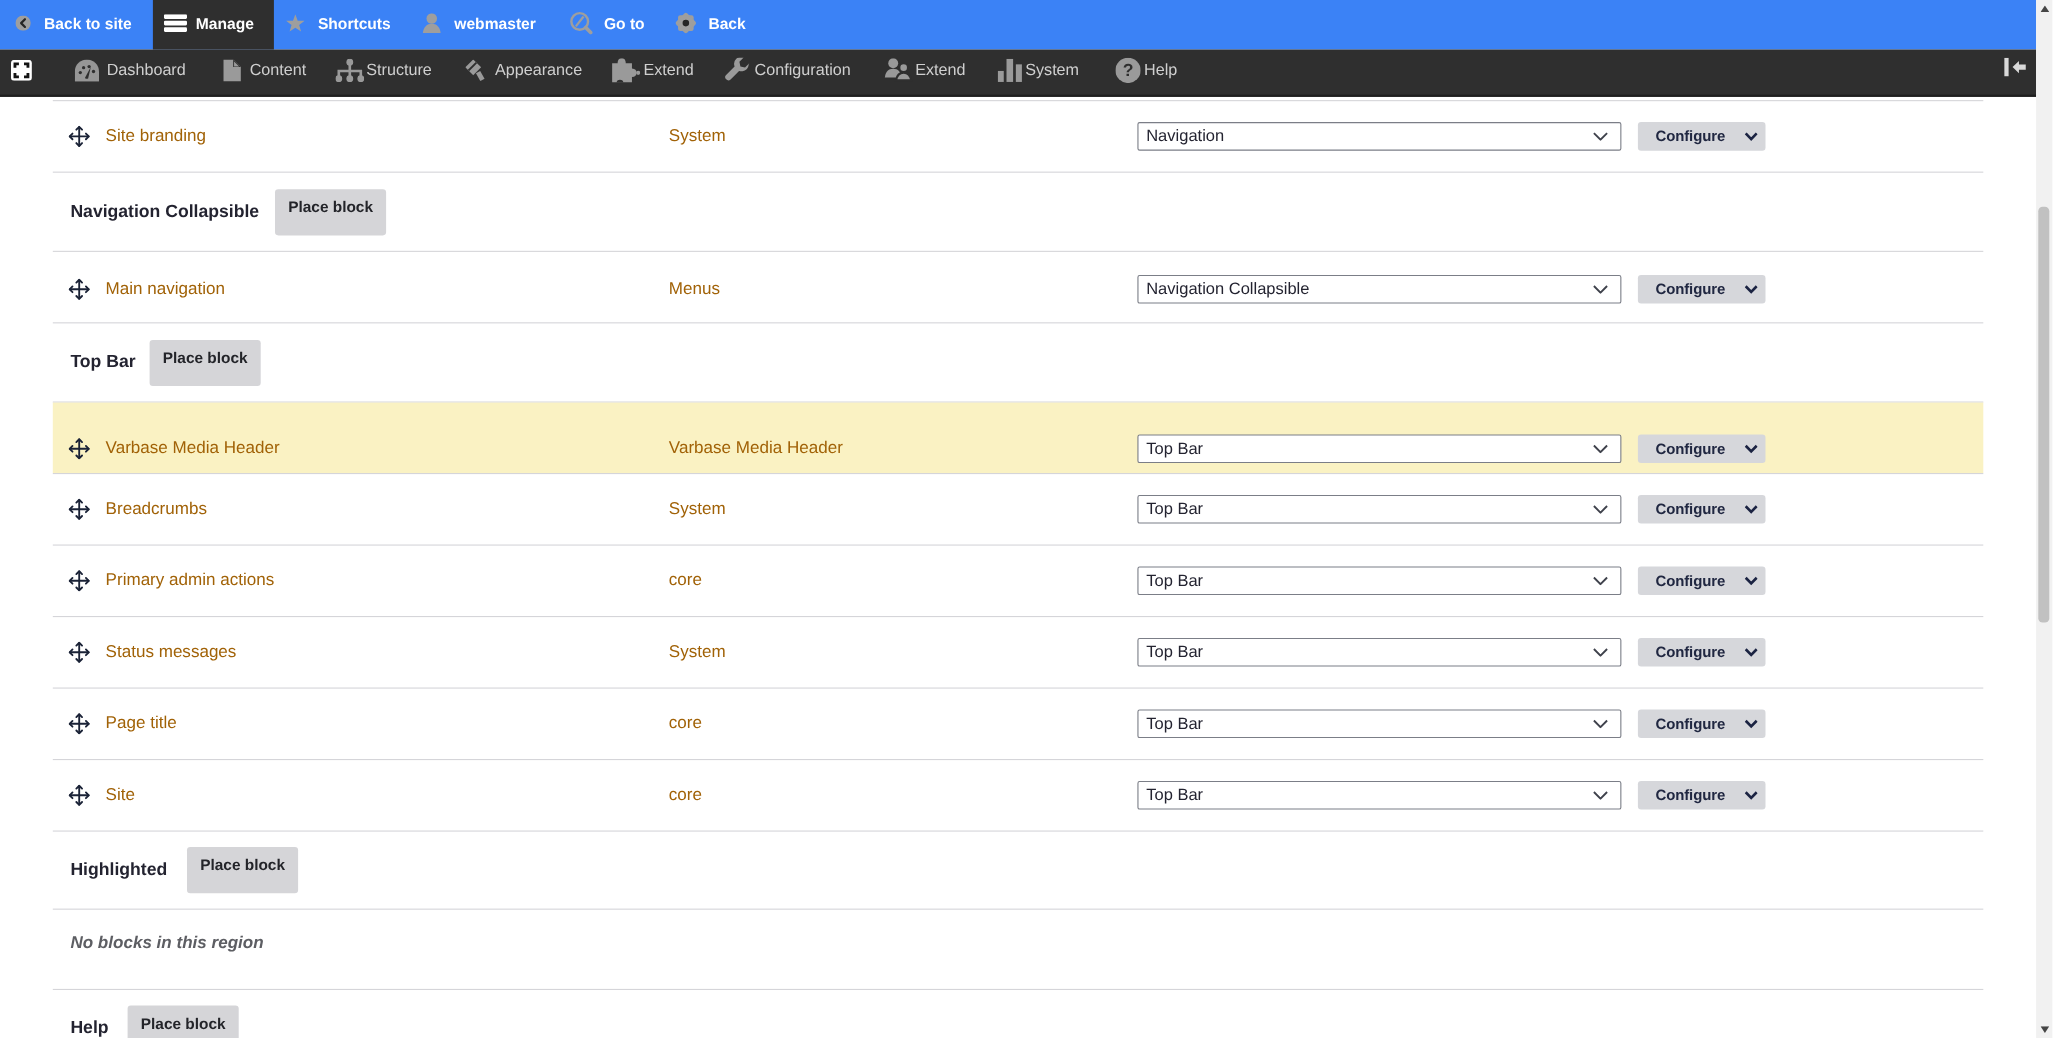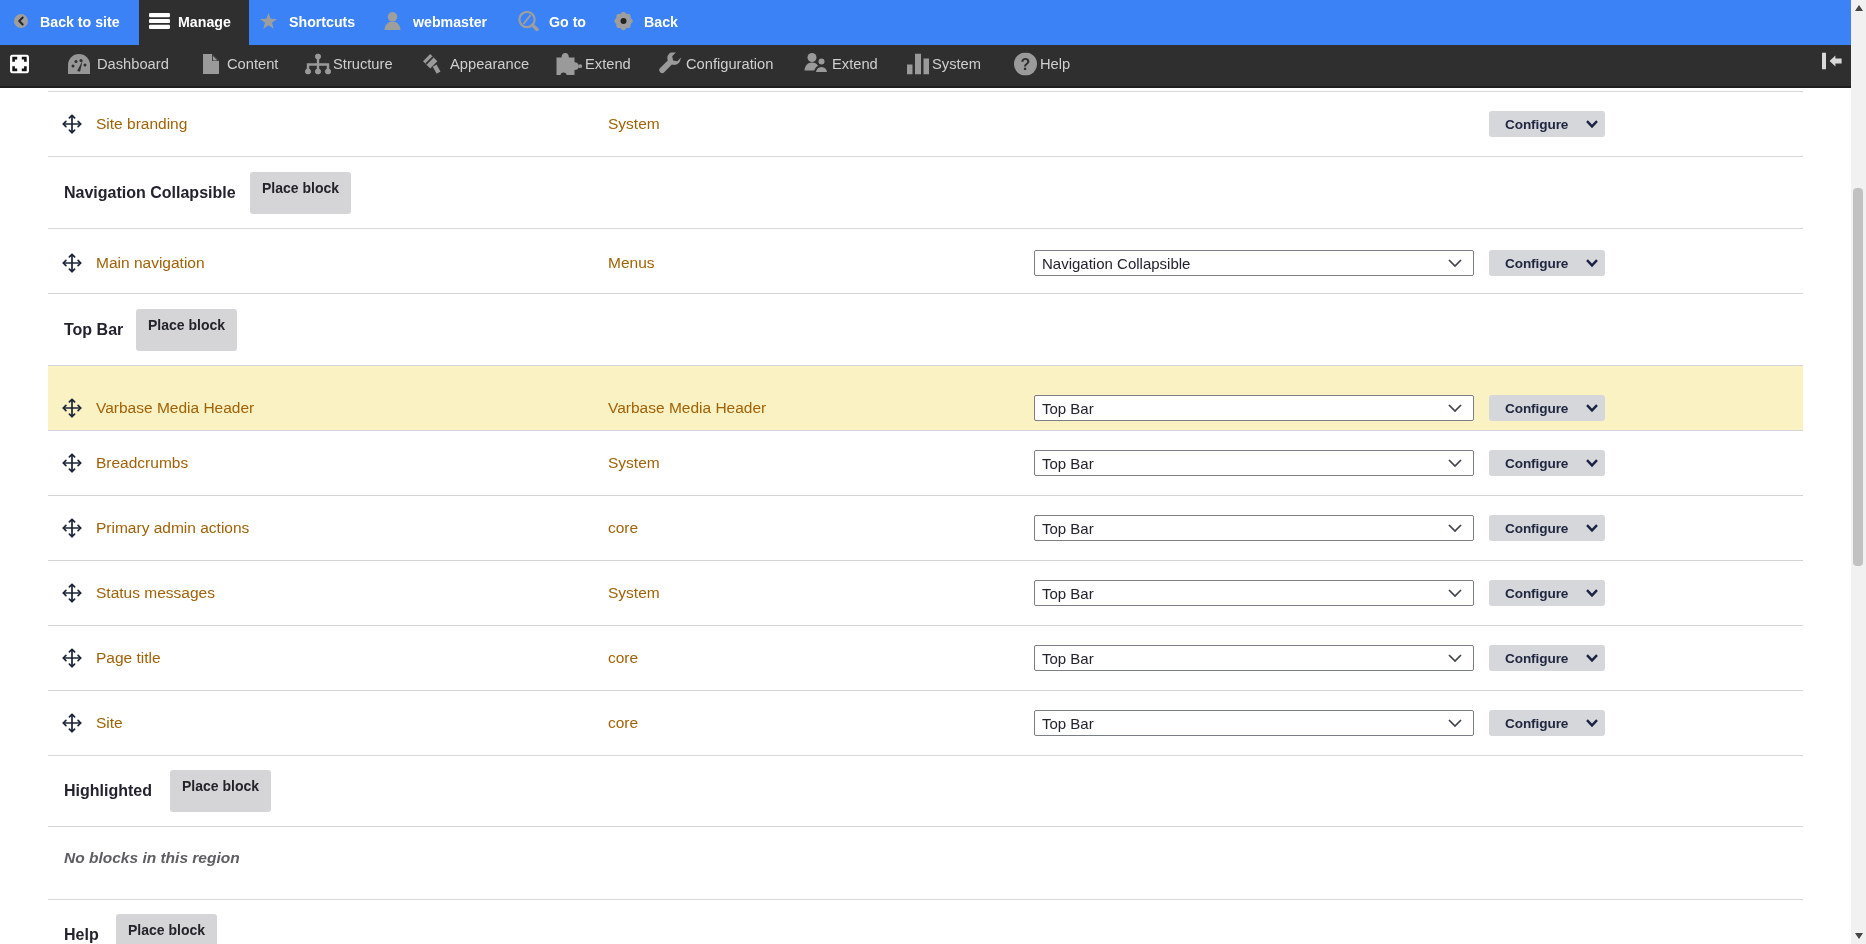--- a/index.html
+++ b/index.html
@@ -183,20 +183,26 @@
           <line x1="10" y1="1.5" x2="10" y2="18.5"></line>
           <line x1="1.5" y1="10" x2="18.5" y2="10"></line>
           <path d="M7.4 3.9 L10 1.3 L12.6 3.9"></path>
           <path d="M7.4 16.1 L10 18.7 L12.6 16.1"></path>
           <path d="M3.9 7.4 L1.3 10 L3.9 12.6"></path>
           <path d="M16.1 7.4 L18.7 10 L16.1 12.6"></path>
         </g>
       </svg>
     <span class="abs name" style="left:96px">Site branding</span>
     <span class="abs cat">System</span>
+    <div class="abs sel">
+        <span>Navigation</span>
+        <svg width="14" height="8" viewBox="0 0 14 8">
+          <path d="M1 1 L7 7 L13 1" stroke="#3f424c" stroke-width="1.7" fill="none"></path>
+        </svg>
+      </div>
     <div class="abs cfg">
         <span>Configure</span>
         <svg width="12" height="9" viewBox="0 0 12 9">
           <path d="M1 1.7 L6 6.9 L11 1.7" stroke="#1b2342" stroke-width="2.4" fill="none"></path>
         </svg>
       </div>
   </div>
 
   <div class="abs row" style="top:157px;height:71px">
     <span class="abs hdr">Navigation Collapsible</span>

